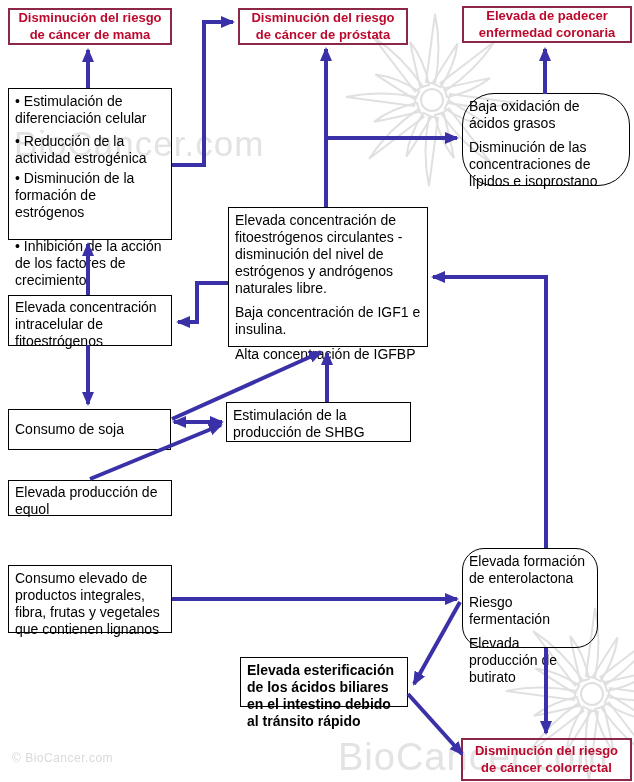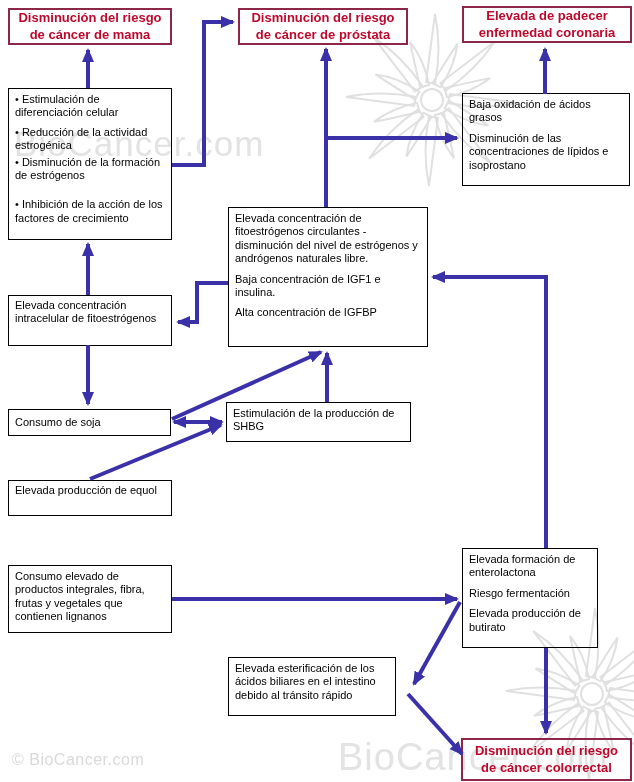--- a/index.html
+++ b/index.html
@@ -5,30 +5,30 @@
   html,body{margin:0;padding:0;background:#ffffff;}
   #canvas{
     position:relative;width:634px;height:782px;background:#ffffff;
     overflow:hidden;font-family:"Liberation Sans",sans-serif;color:#000;
   }
   
   .wm-layer{position:absolute;inset:0;z-index:0;pointer-events:none;}
   .wm-text{position:absolute;color:var(--watermark);font-weight:normal;letter-spacing:1px;white-space:nowrap;}
   .wm-text-mid{left:14px;top:124px;font-size:35px;}
   .wm-text-bottom{left:338px;top:736px;font-size:38px;}
-  .wm-copy{position:absolute;left:12px;top:751px;font-size:16px;color:#d9d9d9;letter-spacing:.5px;}
+  .wm-copy{position:absolute;left:12px;top:751px;font-size:12px;color:#d9d9d9;letter-spacing:.5px;}
   .wm-svg{position:absolute;left:0;top:0;}
   
   svg.arrows{position:absolute;left:0;top:0;z-index:2;pointer-events:none;}
   .arrow{stroke:var(--arrow);stroke-width:4;fill:none;}
   .ah{fill:var(--arrow);}
   
   .node{
     position:absolute;z-index:1;box-sizing:border-box;background:transparent;
-    border:1px solid var(--box_border);padding:4px 6px;font-size:11px;line-height:1.22;
+    border:1px solid var(--box_border);padding:4px 6px;font-size:14px;line-height:1.22;
   }
   .node p{margin:0 0 7px 0;}
   .node p:last-child{margin-bottom:0;}
   .node.vcenter{display:flex;align-items:center;}
   .outcome{
     border:2px solid var(--outcome_border);color:var(--outcome_text);
     font-weight:bold;font-size:13px;line-height:1.3;text-align:center;
     display:flex;align-items:center;justify-content:center;padding:2px 4px;
   }
 </style>
@@ -91,42 +91,42 @@
   <div class="node outcome" style="left:462px;top:6px;width:170px;height:37px;">Elevada de padecer enfermedad coronaria</div>
   <div class="node outcome" style="left:461px;top:738px;width:171px;height:43px;">Disminución del riesgo de cáncer colorrectal</div>
 
   <div class="node" style="left:8px;top:88px;width:164px;height:152px;">
     <p style="margin-bottom:6px;">• Estimulación de diferenciación celular</p>
     <p style="margin-bottom:3px;">• Reducción de la actividad estrogénica</p>
     <p style="margin-bottom:16px;">• Disminución de la formación de estrógenos</p>
     <p>• Inhibición de la acción de los factores de crecimiento</p>
   </div>
 
-  <div class="node" style="left:462px;top:93px;width:168px;height:93px;">
+  <div class="node" style="left:462px;top:93px;width:168px;height:93px;border-radius:32px;">
     <p>Baja oxidación de ácidos grasos</p>
     <p>Disminución de las concentraciones de lípidos e isoprostano</p>
   </div>
 
   <div class="node" style="left:228px;top:207px;width:200px;height:140px;">
     <p>Elevada concentración de fitoestrógenos circulantes - disminución del nivel de estrógenos y andrógenos naturales libre.</p>
     <p>Baja concentración de IGF1 e insulina.</p>
     <p>Alta concentración de IGFBP</p>
   </div>
 
   <div class="node" style="left:8px;top:295px;width:164px;height:51px;padding-top:3px;">Elevada concentración intracelular de fitoestrógenos</div>
 
-  <div class="node vcenter" style="left:8px;top:409px;width:163px;height:27px;">Consumo de soja</div>
+  <div class="node vcenter" style="left:8px;top:409px;width:163px;height:41px;">Consumo de soja</div>
 
   <div class="node" style="left:226px;top:402px;width:185px;height:40px;">Estimulación de la producción de SHBG</div>
 
   <div class="node" style="left:8px;top:480px;width:164px;height:36px;padding-top:3px;">Elevada producción de equol</div>
 
   <div class="node" style="left:8px;top:565px;width:164px;height:68px;">Consumo elevado de productos integrales, fibra, frutas y vegetales que contienen lignanos</div>
 
-  <div class="node" style="left:462px;top:548px;width:136px;height:100px;">
+  <div class="node" style="left:462px;top:548px;width:136px;height:100px;border-radius:22px;">
     <p>Elevada formación de enterolactona</p>
     <p>Riesgo fermentación</p>
     <p>Elevada producción de butirato</p>
   </div>
 
-  <div class="node" style="left:228px;top:657px;width:168px;height:59px;">Elevada esterificación de los ácidos biliares en el intestino debido al tránsito rápido</div>
+  <div class="node" style="left:240px;top:657px;width:168px;height:50px;font-weight:bold;">Elevada esterificación de los ácidos biliares en el intestino debido al tránsito rápido</div>
 
 </div>
 
 </body></html>

